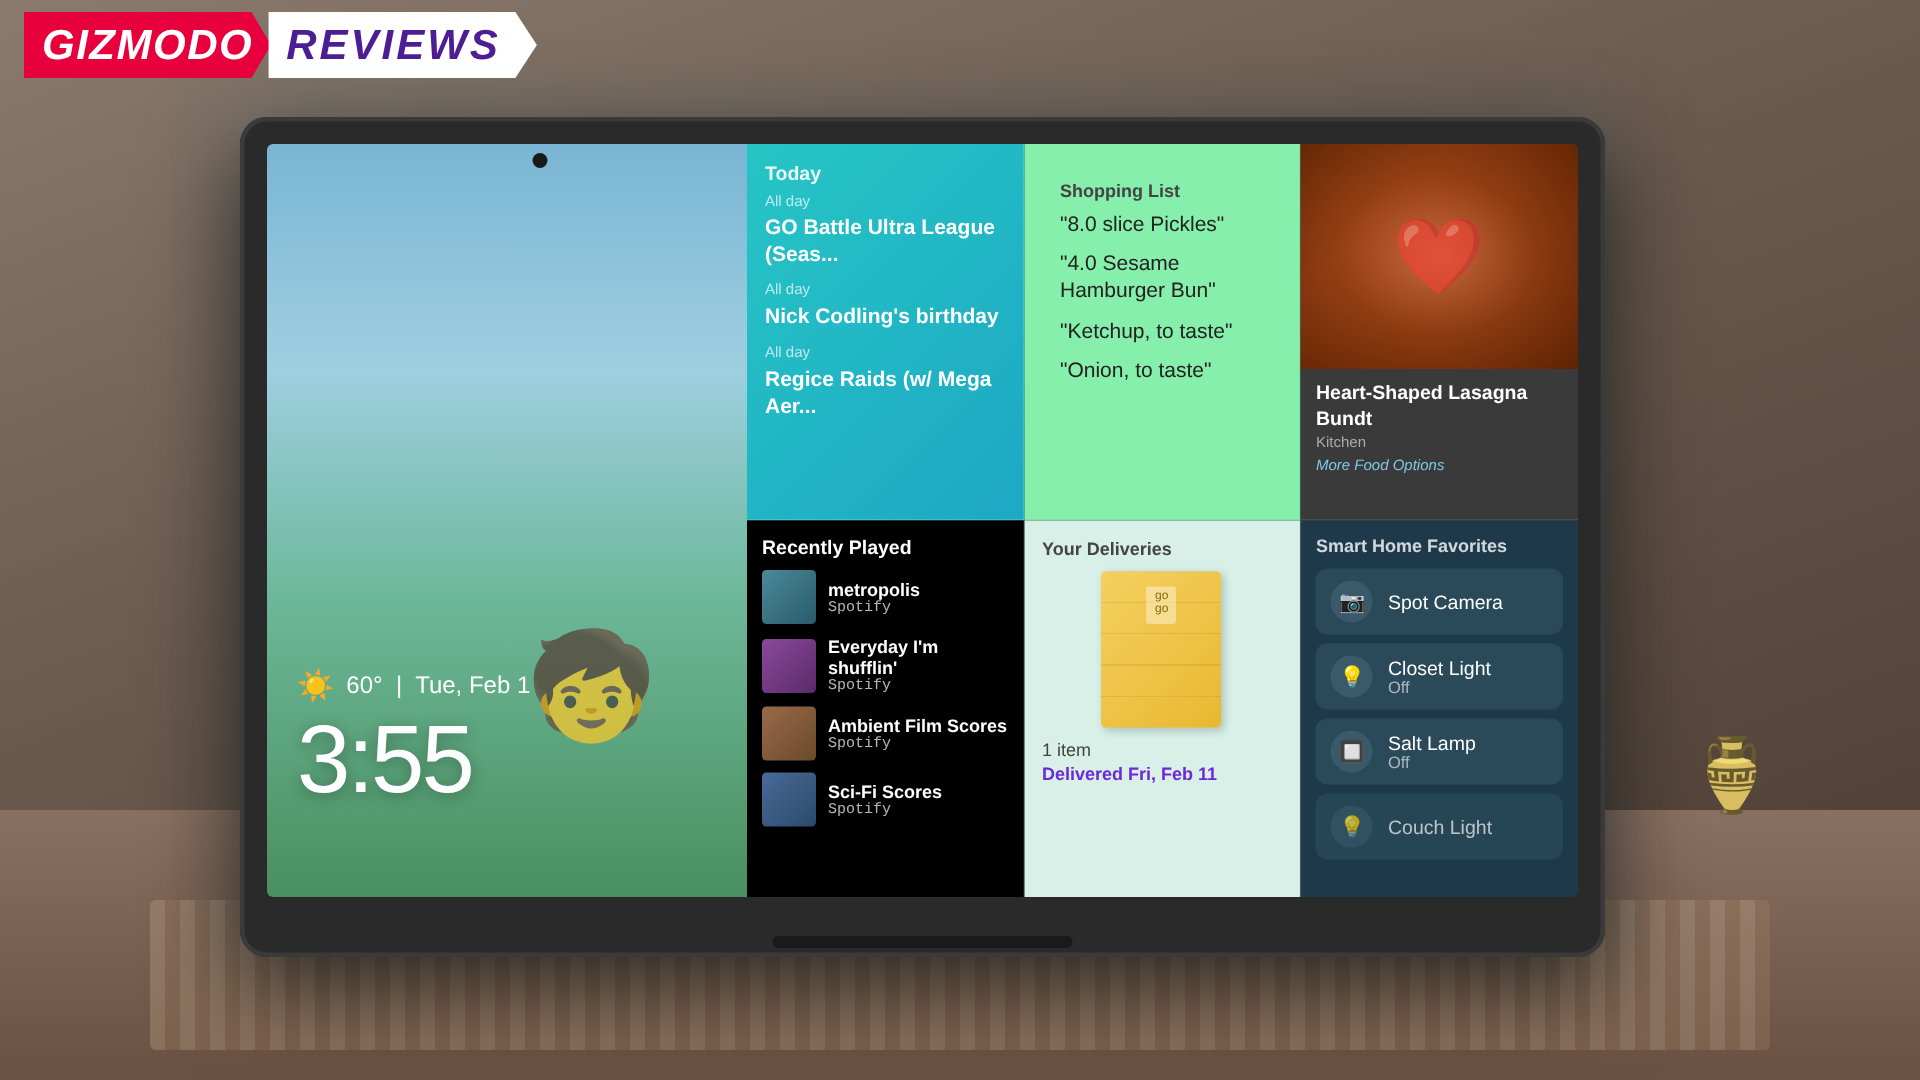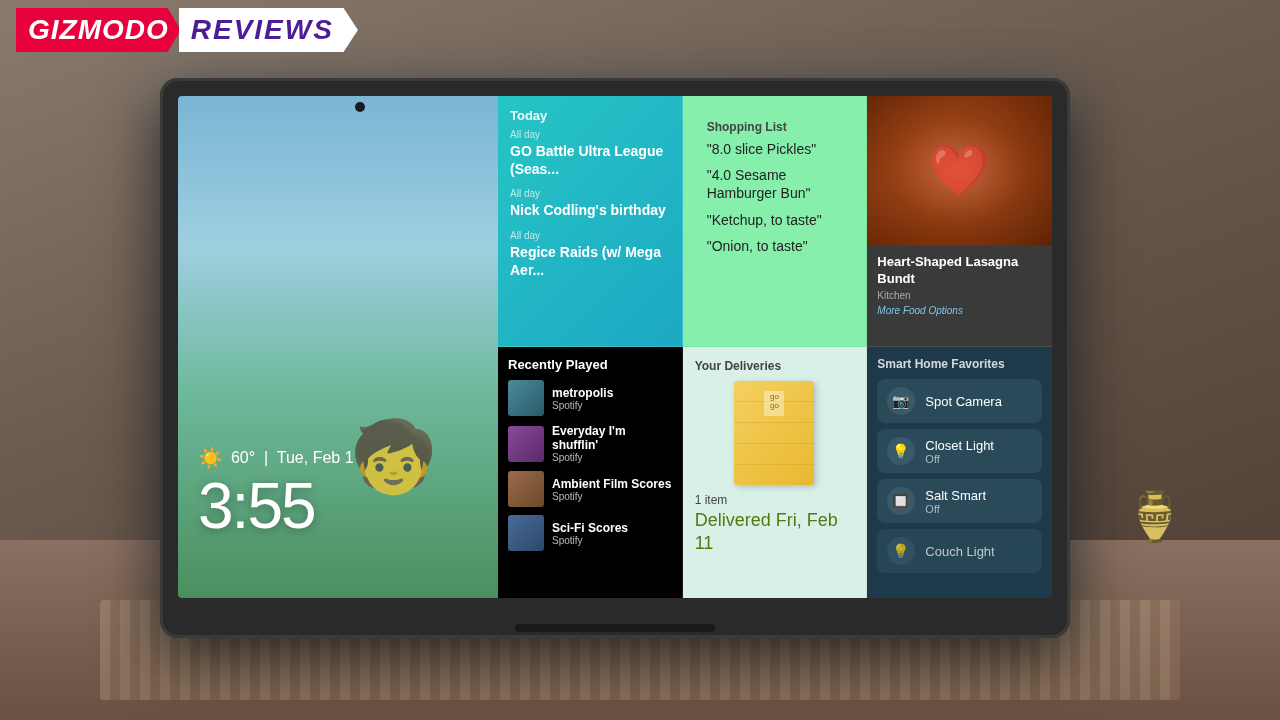--- a/index.html
+++ b/index.html
@@ -271,20 +271,21 @@
     .music-thumb-3 { background: linear-gradient(135deg, #9a6a4a, #6a4a2a); }
     .music-thumb-4 { background: linear-gradient(135deg, #4a6a9a, #2a4a6a); }
     .music-title {
       font-size: 12px;
       color: white;
       font-weight: 600;
     }
     .music-source {
       font-size: 10px;
       color: rgba(255,255,255,0.7);
+      font-family: Liberation Mono, monospace;
     }
 
     
     .panel-delivery {
       background: #d8f0e8;
       padding: 12px;
       overflow: hidden;
       border-right: 1px solid rgba(0,0,0,0.05);
     }
     .panel-delivery .panel-label {
@@ -296,23 +297,23 @@
       display: flex;
       justify-content: center;
       margin-bottom: 8px;
     }
     .delivery-count {
       font-size: 12px;
       color: #444;
       margin-bottom: 2px;
     }
     .delivery-date {
-      font-size: 18px;
-      color: #4d7c0f;
-      font-weight: 400;
+      font-size: 12px;
+      color: #6d28d9;
+      font-weight: 700;
       line-height: 1.3;
     }
 
     
     .panel-smarthome {
       background: #1e3a4a;
       padding: 10px;
       overflow: hidden;
     }
     .panel-smarthome .panel-label {
@@ -539,21 +540,21 @@
           <div class="device-icon">💡</div>
           <div class="device-info">
             <div class="device-name">Closet Light</div>
             <div class="device-status">Off</div>
           </div>
         </div>
 
         <div class="smart-device">
           <div class="device-icon">🔲</div>
           <div class="device-info">
-            <div class="device-name">Salt Smart</div>
+            <div class="device-name">Salt Lamp</div>
             <div class="device-status">Off</div>
           </div>
         </div>
 
         <div class="smart-device" style="opacity:0.7;">
           <div class="device-icon">💡</div>
           <div class="device-info">
             <div class="device-name">Couch Light</div>
           </div>
         </div>

